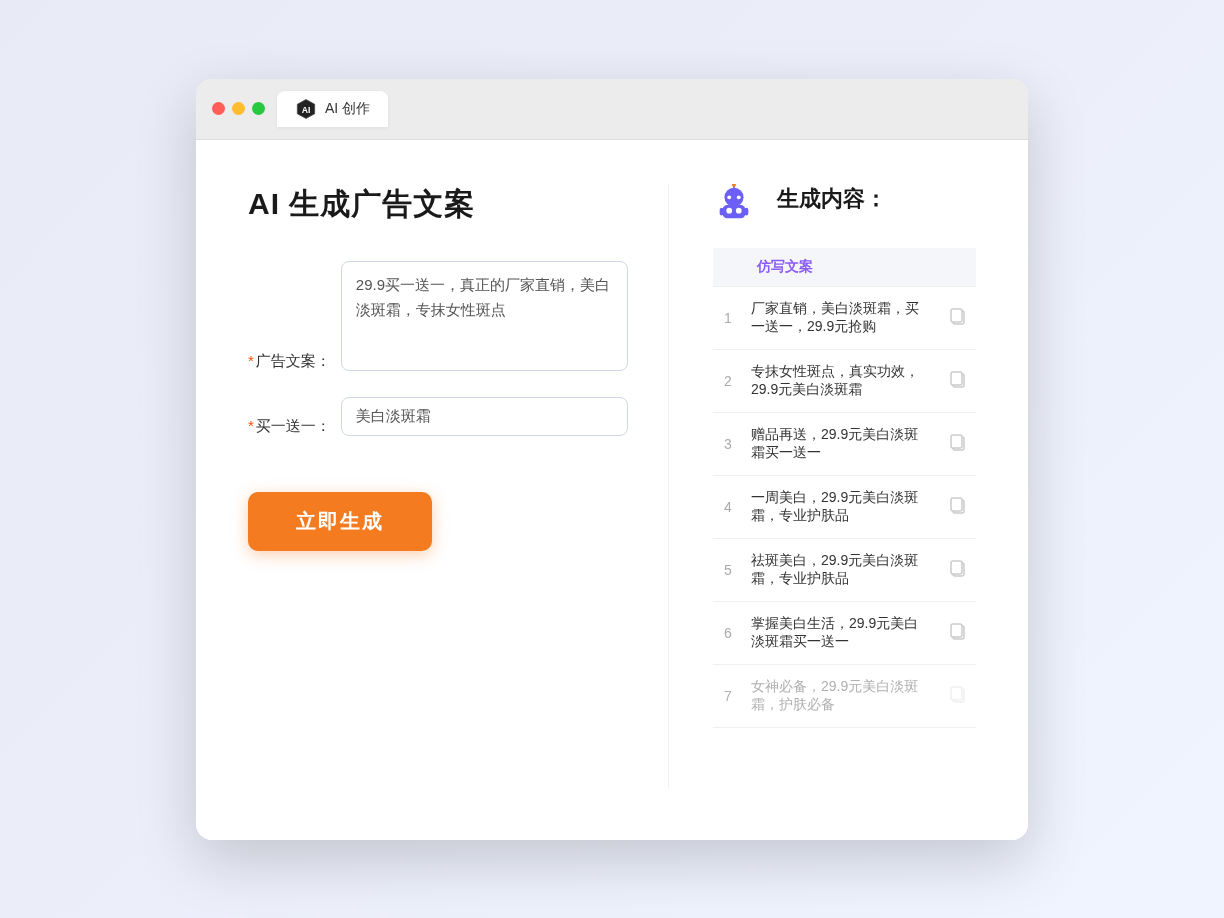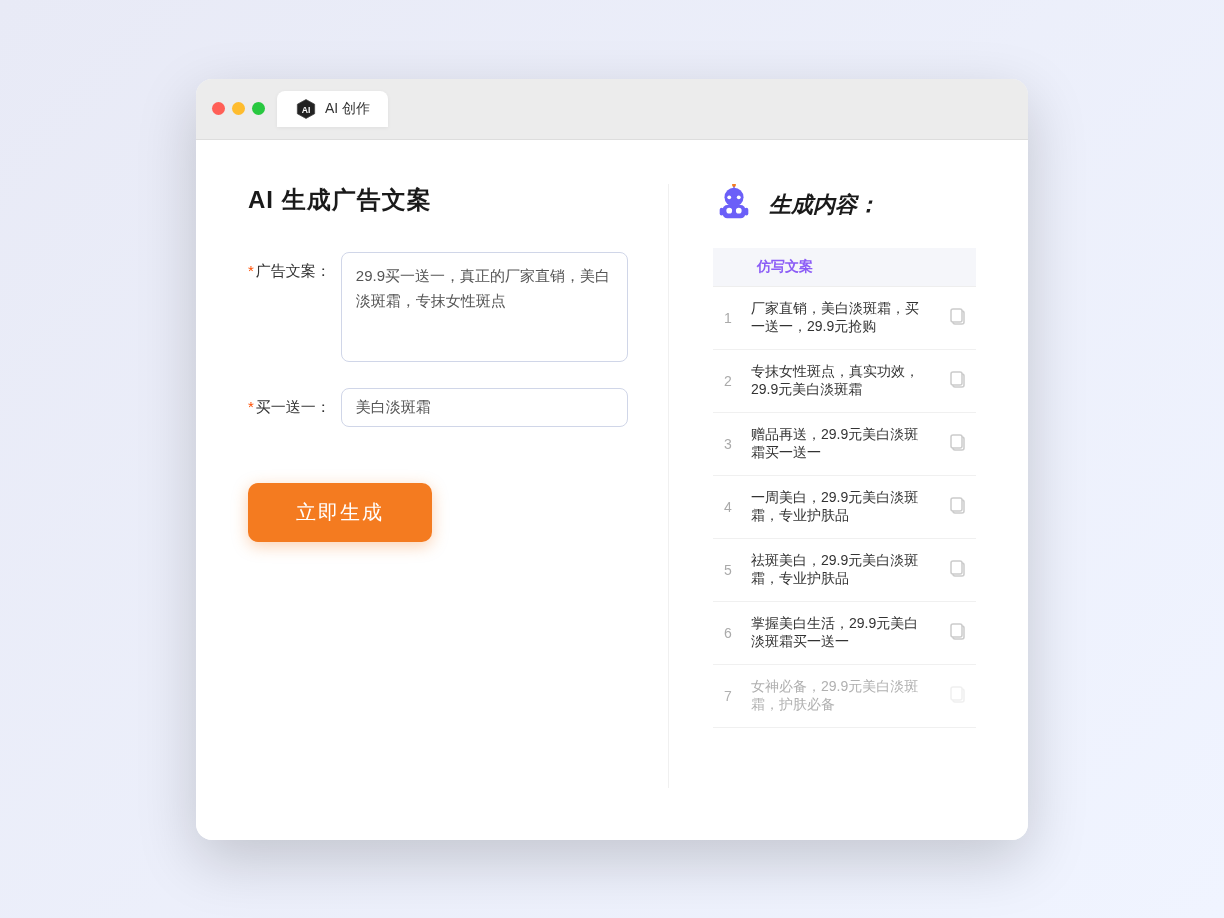--- a/index.html
+++ b/index.html
@@ -58,29 +58,29 @@
       padding: 44px 52px 52px 52px;
       min-height: 700px;
       display: flex;
       gap: 0;
     }
     .left-panel {
       flex: 0 0 420px;
       padding-right: 40px;
     }
     .page-title {
-      font-size: 24px;
+      font-size: 30px;
       font-weight: 700;
       color: #1a1a1a;
       margin-bottom: 36px;
       letter-spacing: 1px;
     }
     .form-row {
       display: flex;
-      align-items: flex-start;
+      align-items: flex-end;
       margin-bottom: 26px;
       gap: 0;
     }
     .form-label {
       min-width: 90px;
       text-align: right;
       font-size: 15px;
       color: #333;
       padding-top: 10px;
       padding-right: 10px;
@@ -106,39 +106,38 @@
       min-height: 110px;
       line-height: 1.7;
     }
     .generate-btn {
       background: #f47b20;
       color: #fff;
       border: none;
       border-radius: 10px;
       padding: 16px 48px;
       font-size: 20px;
-      font-weight: 400;
+      font-weight: 700;
       cursor: pointer;
       margin-top: 30px;
       letter-spacing: 2px;
       box-shadow: 0 4px 16px rgba(244,123,32,0.35);
       transition: background 0.2s;
     }
 
     .right-panel {
       flex: 1;
       border-left: 1px solid #f0f0f0;
       padding-left: 44px;
     }
     .right-header {
       display: flex;
-      align-items: center;
-      gap: 14px;
+      align-items: flex-start;
+      gap: 22px;
       margin-bottom: 22px;
-      font-style: italic;
     }
     .robot-icon {
       width: 42px;
       height: 42px;
     }
     .right-title {
       font-size: 22px;
       font-weight: 600;
       color: #1a1a1a;
     }

